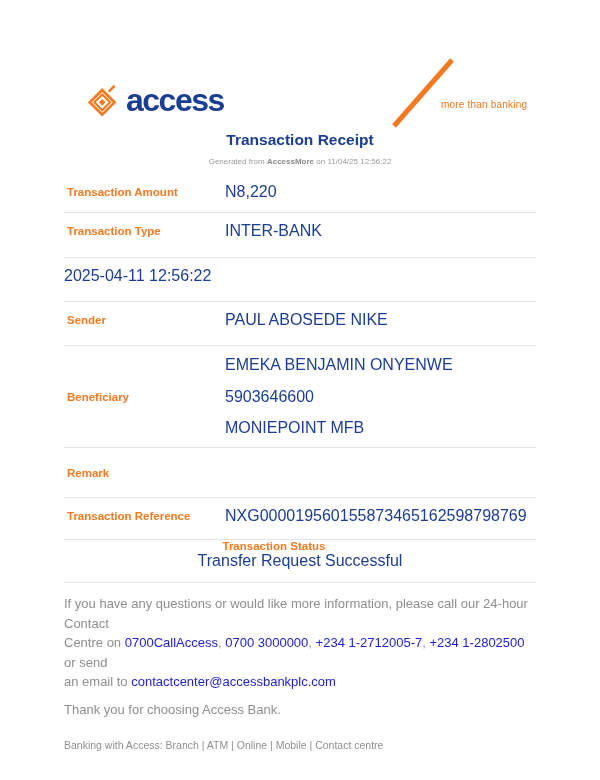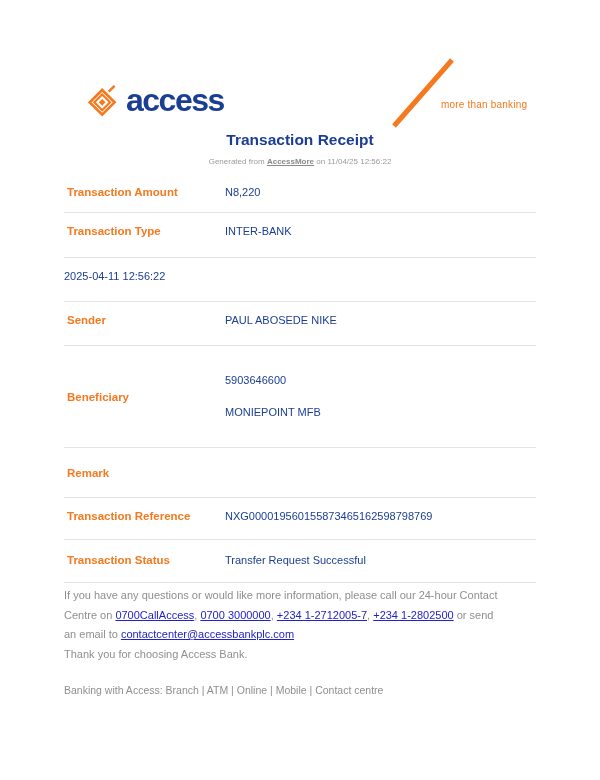--- a/index.html
+++ b/index.html
@@ -20,42 +20,42 @@
     color:#F4791F; white-space:nowrap; letter-spacing:0.2px;
   }
   .title {
     position:absolute; top:131px; left:0; width:600px; text-align:center;
     font-size:15.5px; font-weight:700; color:#1B3E94;
   }
   .subtitle {
     position:absolute; top:157px; left:0; width:600px; text-align:center;
     font-size:8px; color:#9A9A9A;
   }
-  .subtitle b { color:#8A8A8A;text-decoration:underline; }
+  .subtitle b { color:#8A8A8A; }
 
   
   .rows { position:absolute; top:172px; left:64px; width:472px; }
   .row { display:flex; align-items:center; border-bottom:1px solid #E4E4E4; }
   .row .label { width:161px; padding-left:3px; font-size:11.5px; font-weight:700; color:#F4791F; }
-  .row .value { flex:1; font-size:11px; color:#1B3E94; }
+  .row .value { flex:1; font-size:16px; color:#1B3E94; }
   .row:nth-child(1) { height:41px; }
   .row:nth-child(2) { height:45px; padding-bottom:9px; }
   .row:nth-child(3) { height:44px; padding-bottom:8px; }
   .row:nth-child(4) { height:44px; padding-bottom:8px; }
   .row:nth-child(5) { height:102px; }
   .row:nth-child(6) { height:50px; }
   .row:nth-child(7) { height:42px; padding-bottom:6px; }
-  .row:nth-child(8) { height:43px; padding-bottom:3px; }
+  .row:nth-child(8) { height:43px; padding-bottom:3px;flex-direction:column; }
   .multi .value div { line-height:31.5px; }
 
   
   .footer { position:absolute; top:583px; left:64px; width:472px; color:#8F8F8F; }
-  .contact, .thanks { font-size:11px; line-height:19.5px; }
+  .contact, .thanks { font-size:13px; line-height:19.5px;margin-top:8px; }
   .contact { padding-top:3px; }
-  .lnk { color:#2222CC; text-decoration:underline; cursor:pointer; }
+  .lnk { color:#2222CC; cursor:pointer; }
   .sep { color:#8F8F8F; }
   .channels { font-size:10.5px; line-height:19.5px; margin-top:17px; color:#8F8F8F; }
 </style>
 </head>
 <body>
 
 <div class="page">
 
   <div class="brand">
     <svg class="brand-icon" width="30" height="33" viewBox="0 0 36 40" xmlns="http://www.w3.org/2000/svg">
@@ -100,20 +100,21 @@
     </div>
 
     <div class="row">
       <span class="label">Sender</span>
       <span class="value">PAUL ABOSEDE NIKE</span>
     </div>
 
     <div class="row multi">
       <span class="label">Beneficiary</span>
       <span class="value">
+        <div>EMEKA BENJAMIN ONYENWE</div>
         <div>5903646600</div>
         <div>MONIEPOINT MFB</div>
       </span>
     </div>
 
     <div class="row">
       <span class="label">Remark</span>
       <span class="value"></span>
     </div>
 

